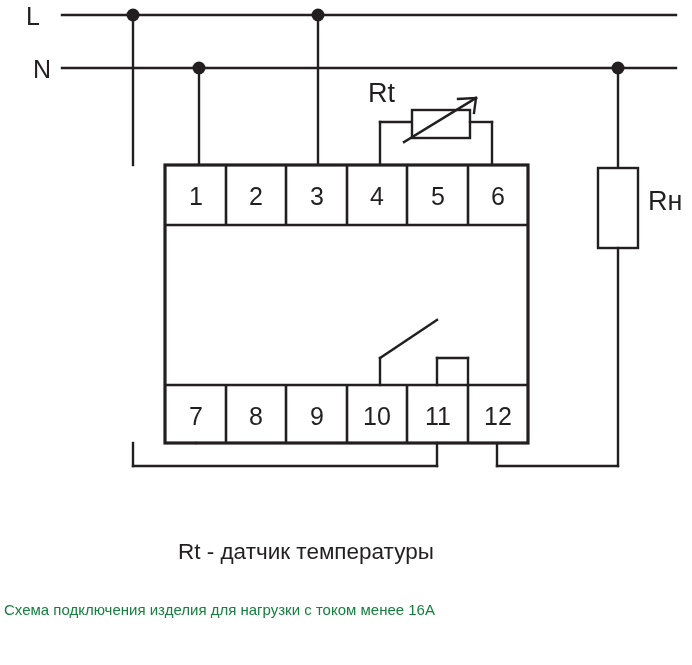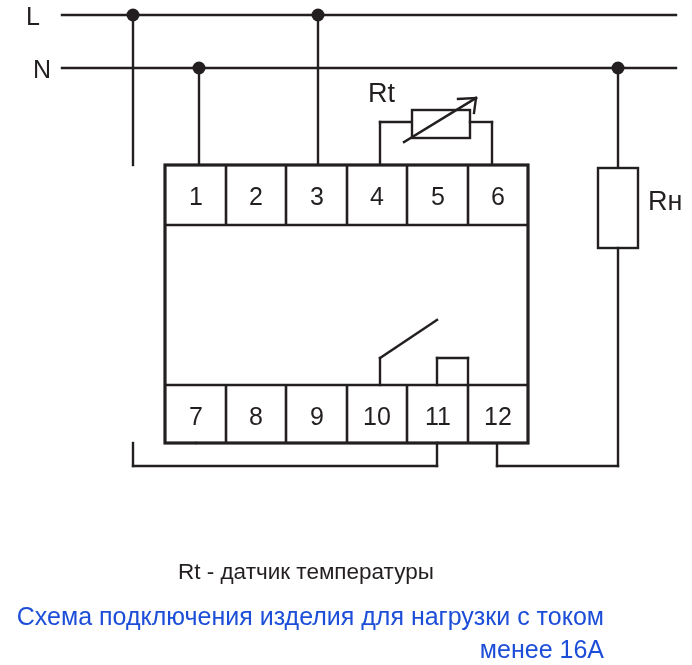--- a/index.html
+++ b/index.html
@@ -61,30 +61,29 @@
     font-size: 27px;
   }
   .legend-line {
     position: absolute;
     font-size: 22.5px;
     color: #231f20;
     white-space: nowrap;
     line-height: 1.25;
   }
   #legend-rn { left: 178px; top: 508px; }
-  #legend-rt { left: 178px; top: 538px; margin-top: 20px; }
+  #legend-rt { left: 178px; top: 538px; }
   #caption {
     position: absolute;
     left: 4px;
     top: 600px;
     width: 600px;
-    font-size: 25px;
-    color: #1d4ed8;
+    font-size: 15px;
+    color: #15803d;
     line-height: 1.3;
-    text-align: right;
   }
 </style>
 </head>
 <body>
 
 <div id="root">
 
   <svg class="schematic" viewBox="0 0 692 665">
 
     <line class="wire" x1="62" y1="15" x2="676" y2="15"></line>

